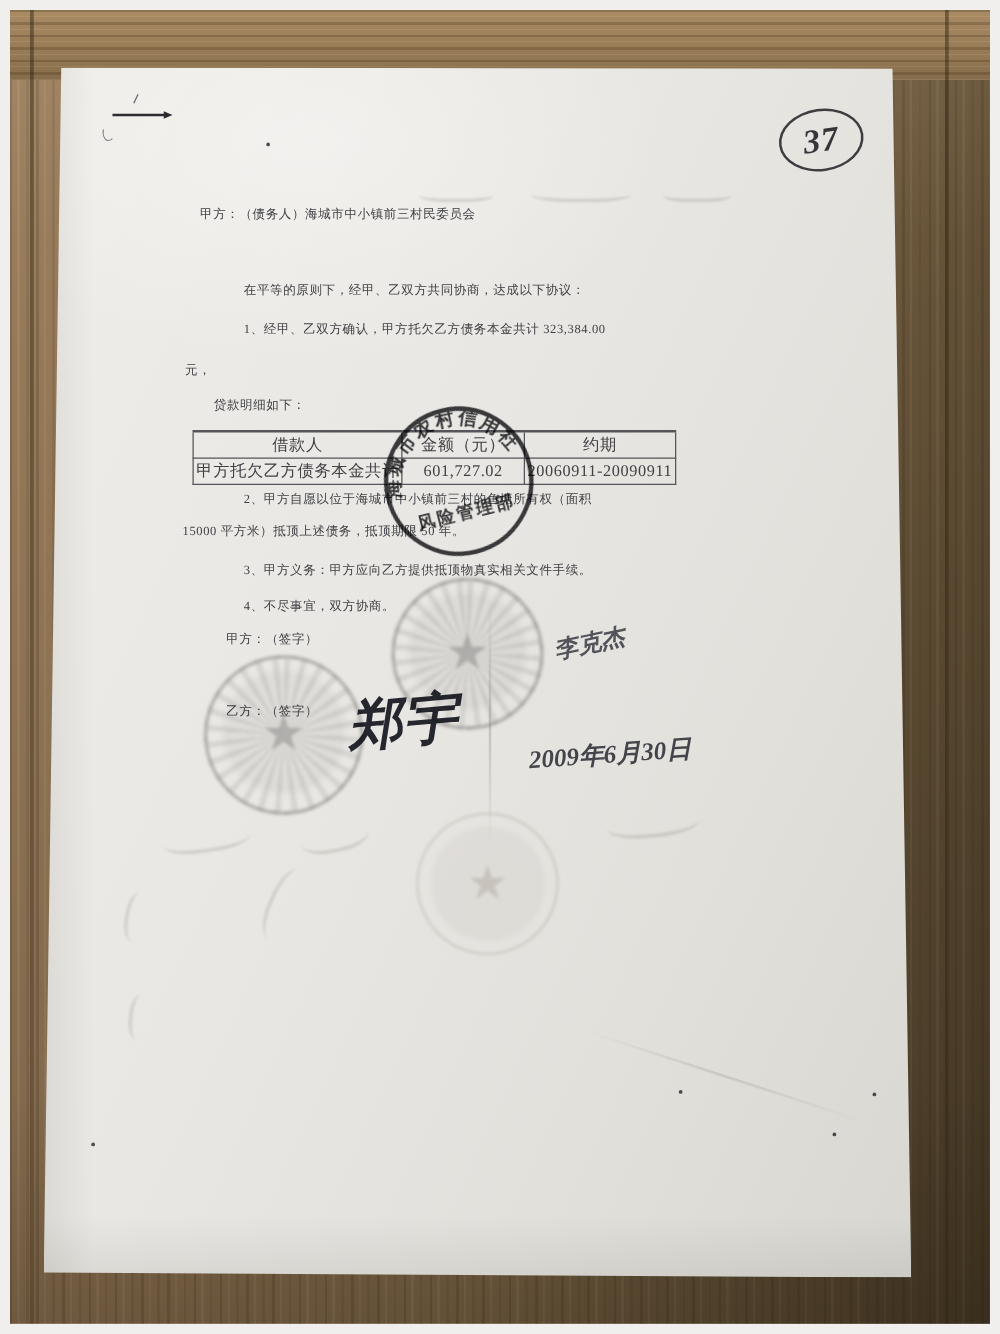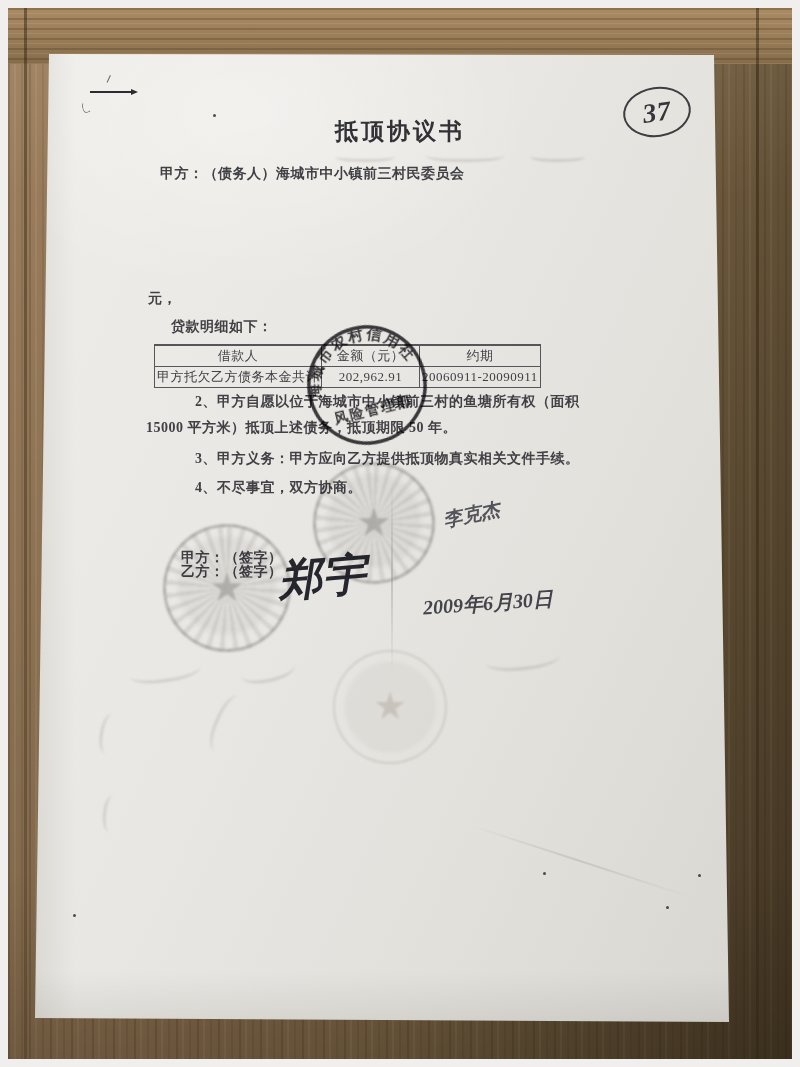--- a/index.html
+++ b/index.html
@@ -41,21 +41,21 @@
     color:#3c3c40;
   }
   .paper-shade {
     position:absolute; inset:0;
     background:
       linear-gradient(90deg, rgba(90,85,75,.10) 0, rgba(0,0,0,0) 40px),
       linear-gradient(0deg, rgba(90,85,75,.10) 0, rgba(0,0,0,0) 50px);
   }
 
   .abs { position:absolute; }
-  .print { font-size:14px; line-height:1.2; letter-spacing:.5px; white-space:nowrap; color:#404045;font-weight:bold; }
+  .print { font-size:10px; line-height:1.2; letter-spacing:.5px; white-space:nowrap; color:#404045; }
   .doc-title { font-size:23px; font-weight:bold; letter-spacing:3px; color:#323236; }
 
   
   .loan-table { border-collapse:collapse; table-layout:fixed; }
   .loan-table td {
     border:1px solid #55555a; font-size:13px; letter-spacing:.5px;
     text-align:center; padding:1px 2px; height:19px; color:#404045;
     overflow:hidden; white-space:nowrap;
   }
   .loan-table .c0 { width:144px; } .loan-table .c1 { width:98px; } .loan-table .c2 { width:116px; }
@@ -125,51 +125,52 @@
     <div class="paper-shade"></div>
 
     <div class="abs staple" style="left:55px; top:37px;"></div>
     <div class="abs tickmark" style="left:73px; top:22px;"></div>
     <div class="abs squiggle2" style="left:47px; top:47px;"></div>
 
     <div class="abs pagenum" style="left:588px; top:33px;">
       <span>37</span>
     </div>
 
-    <div class="abs doc-title" style="left:300px; top:62px;">抵顶协议书</div>
 
     <div class="abs smudge" style="left:300px; top:96px; width:60px; height:12px;"></div>
     <div class="abs smudge" style="left:390px; top:94px; width:80px; height:14px;"></div>
     <div class="abs smudge" style="left:495px; top:96px; width:55px; height:12px;"></div>
 
     <div class="abs print" style="left:125px; top:112px;">甲方：（债务人）海城市中小镇前三村民委员会</div>
+    <div class="abs print" style="left:160px; top:173px;">在平等的原则下，经甲、乙双方共同协商，达成以下协议：</div>
+    <div class="abs print" style="left:160px; top:204px;">1、经甲、乙双方确认，甲方托欠乙方债务本金共计 323,384.00</div>
     <div class="abs print" style="left:113px; top:237px;">元，</div>
     <div class="abs print" style="left:136px; top:265px;">贷款明细如下：</div>
 
     <table class="abs loan-table" style="left:119px; top:290px;">
       <tbody>
           <tr class="hdr">
         <td class="c0">借款人</td>
         <td class="c1">金额（元）</td>
         <td class="c2">约期</td>
       </tr>
       <tr>
         <td class="c0">甲方托欠乙方债务本金共计</td>
-        <td class="c1">202,962.91</td>
+        <td class="c1">601,727.02</td>
         <td class="c2">20060911-20090911</td>
       </tr>
     </tbody>
       </table>
 
     <div class="abs print" style="left:160px; top:340px;">2、甲方自愿以位于海城市中小镇前三村的鱼塘所有权（面积</div>
     <div class="abs print" style="left:111px; top:366px;">15000 平方米）抵顶上述债务，抵顶期限 50 年。</div>
     <div class="abs print" style="left:160px; top:397px;text-align:right;">3、甲方义务：甲方应向乙方提供抵顶物真实相关文件手续。</div>
     <div class="abs print" style="left:160px; top:426px;">4、不尽事宜，双方协商。</div>
 
-    <div class="abs print" style="left:146px; top:452px;margin-top:44px;">甲方：（签字）</div>
+    <div class="abs print" style="left:146px; top:452px;">甲方：（签字）</div>
     <div class="abs print" style="left:146px; top:510px;">乙方：（签字）</div>
 
     <div class="abs hand sig-a" style="left:408px; top:448px;">李克杰</div>
     <div class="abs hand sig-b" style="left:243px; top:494px;">郑宇</div>
     <div class="abs hand date-hand" style="left:388px; top:536px;">2009年6月30日</div>
 
     <svg class="abs stamp-black" style="left:270px; top:269px;" width="124" height="124" viewBox="0 0 124 124">
       <circle cx="62" cy="62" r="58" fill="none" stroke="#2f2f33" stroke-width="3.5"></circle>
       <path id="arcpath" d="M 15,74 A 48,48 0 1 1 109,74" fill="none"></path>
       <text font-size="15" font-weight="bold" fill="#2f2f33" letter-spacing="2" style="font-family:&quot;Liberation Serif&quot;,serif;">

